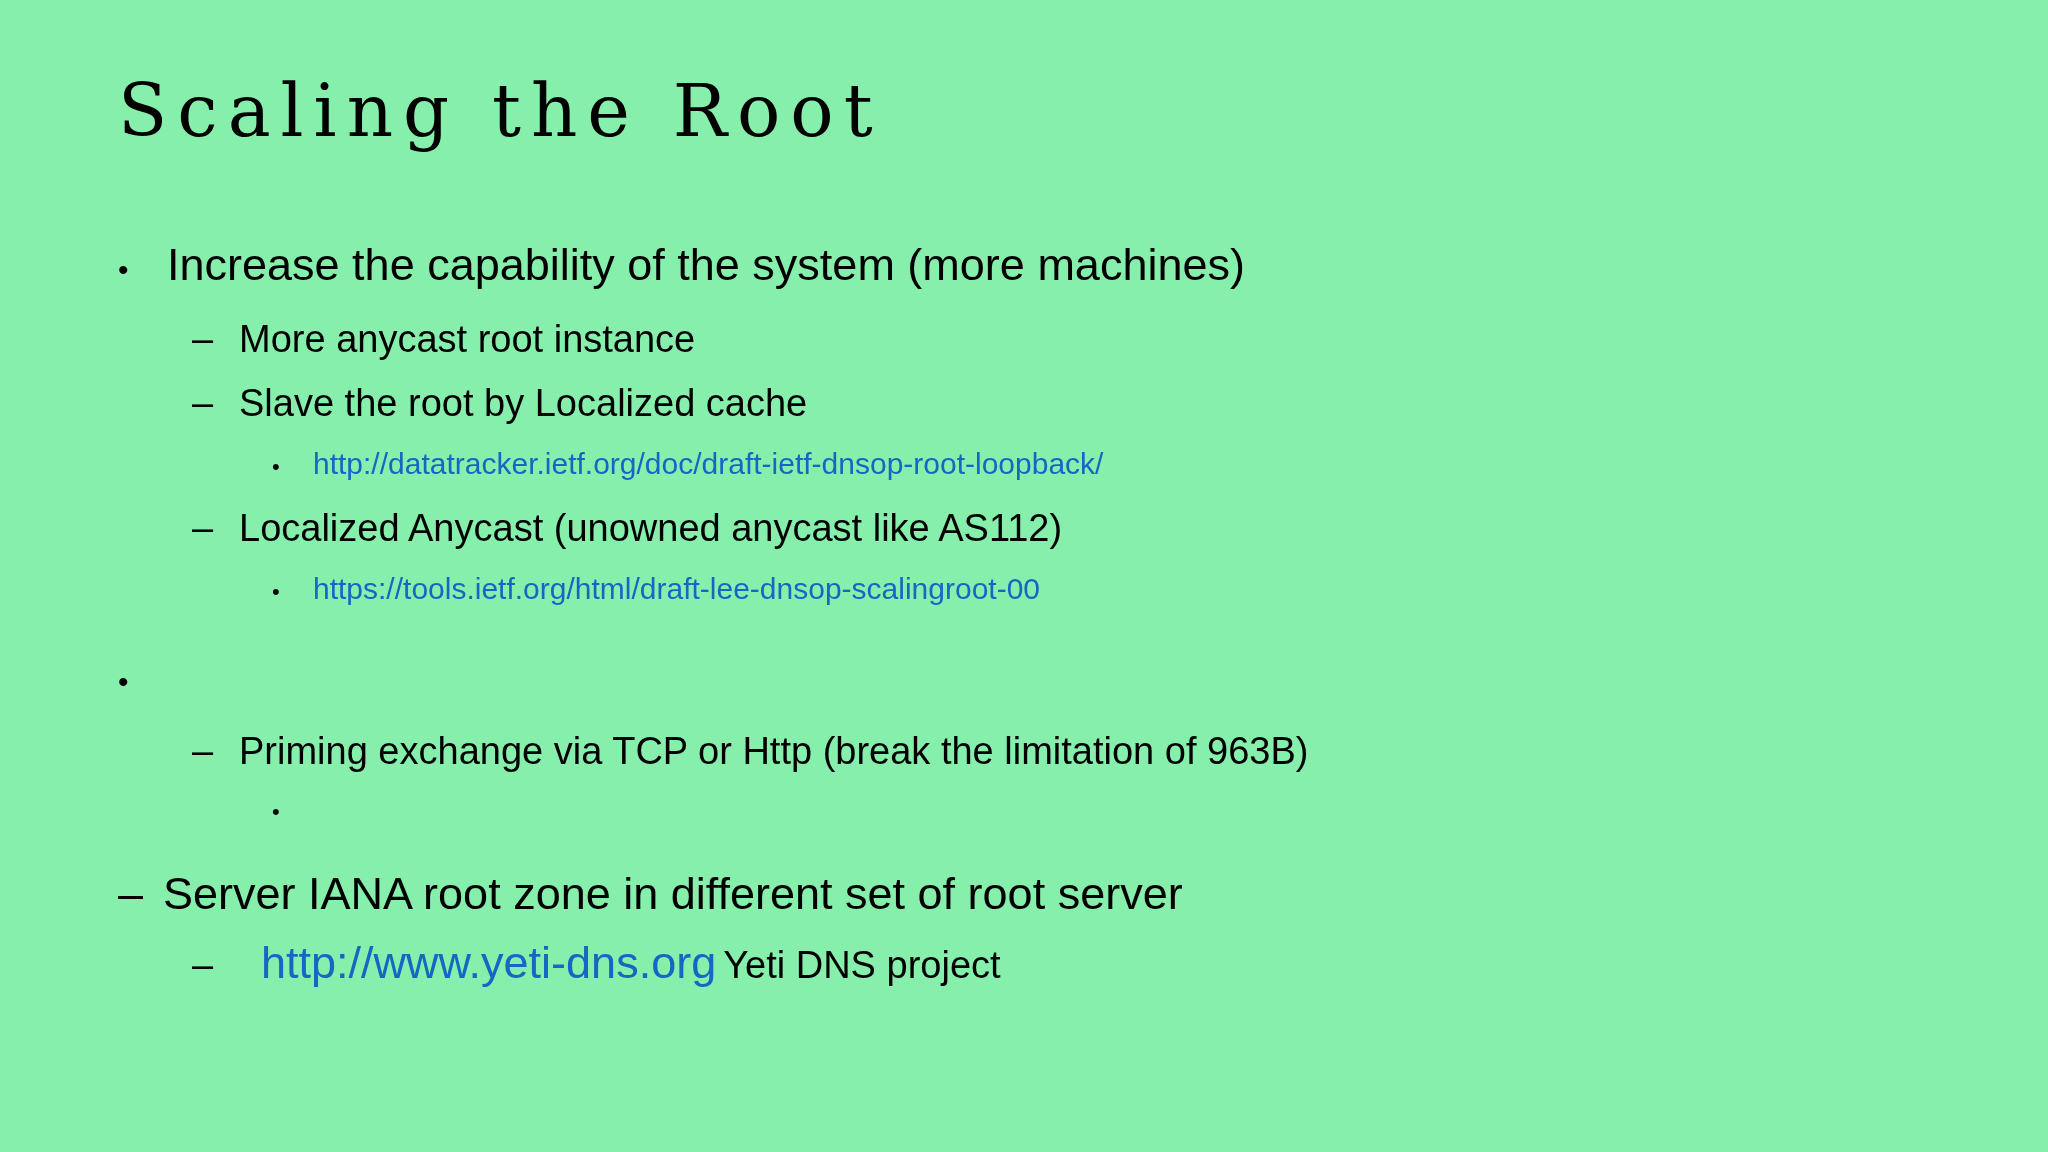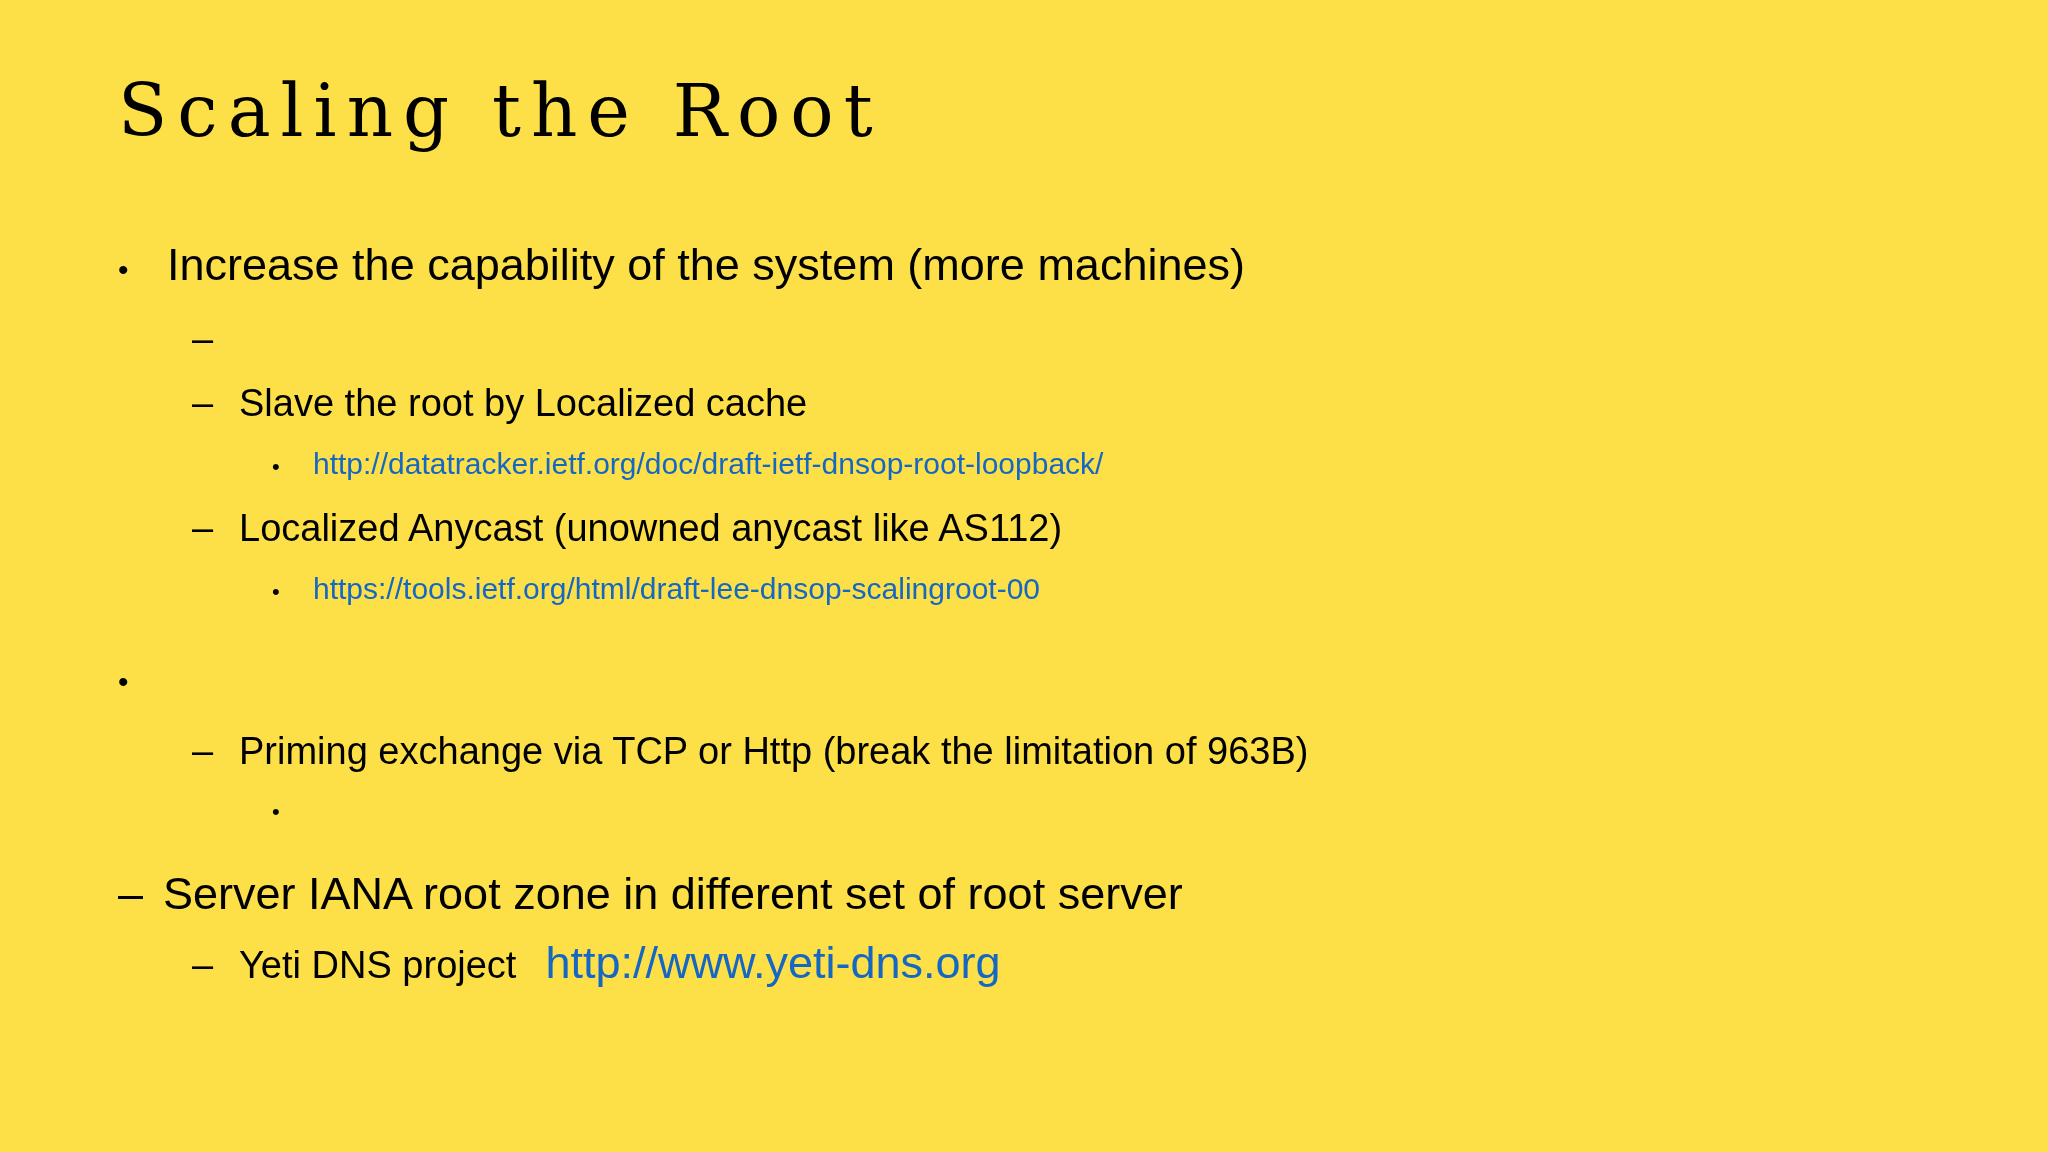--- a/index.html
+++ b/index.html
@@ -13,21 +13,21 @@
     overflow: hidden;
     font-family: "Liberation Sans", sans-serif;
     color: #000000;
     -webkit-font-smoothing: antialiased;
   }
 
   .slide {
     position: relative;
     width: 2048px;
     height: 1152px;
-    background: #fde047;
+    background: #86efac;
     box-sizing: border-box;
   }
 
   
   .slide-title {
     position: absolute;
     left: 118px;
     top: 68px;
     font-family: "DejaVu Serif", "Liberation Serif", serif;
     font-size: 72px;
@@ -133,20 +133,21 @@
 
   <div class="body-block">
 
     <div class="line lvl1">
       <span class="marker">•</span>
       <span class="text">Increase the capability of the system (more machines)</span>
     </div>
 
     <div class="line lvl2">
       <span class="marker">–</span>
+      <span class="text">More anycast root instance</span>
     </div>
 
     <div class="line lvl2">
       <span class="marker">–</span>
       <span class="text">Slave the root by Localized cache</span>
     </div>
 
     <div class="line lvl3">
       <span class="marker">•</span>
       <span class="text link">http://datatracker.ietf.org/doc/draft-ietf-dnsop-root-loopback/</span>
@@ -179,18 +180,18 @@
 
     <div class="gap-sm"></div>
 
     <div class="line lvl1dash">
       <span class="marker">–</span>
       <span class="text">Server IANA root zone in different set of root server</span>
     </div>
 
     <div class="line lvl2">
       <span class="marker">–</span>
+      <span class="text link big inline-pad">http://www.yeti-dns.org</span>
       <span class="text">Yeti DNS project</span>
-      <span class="text link big inline-pad">http://www.yeti-dns.org</span>
     </div>
 
   </div>
 </div>
 
 </body></html>

